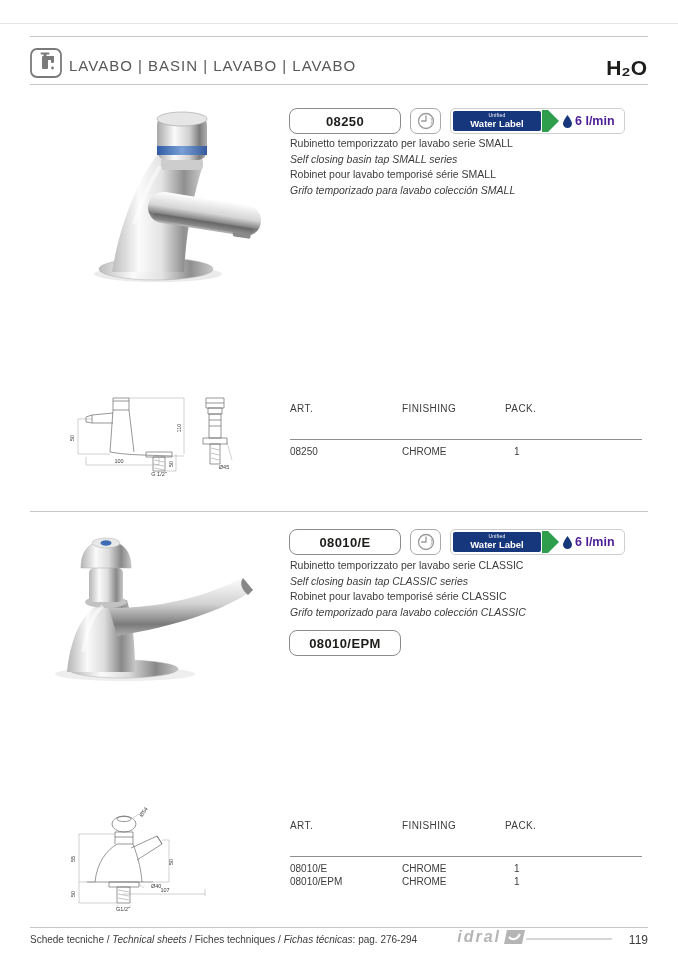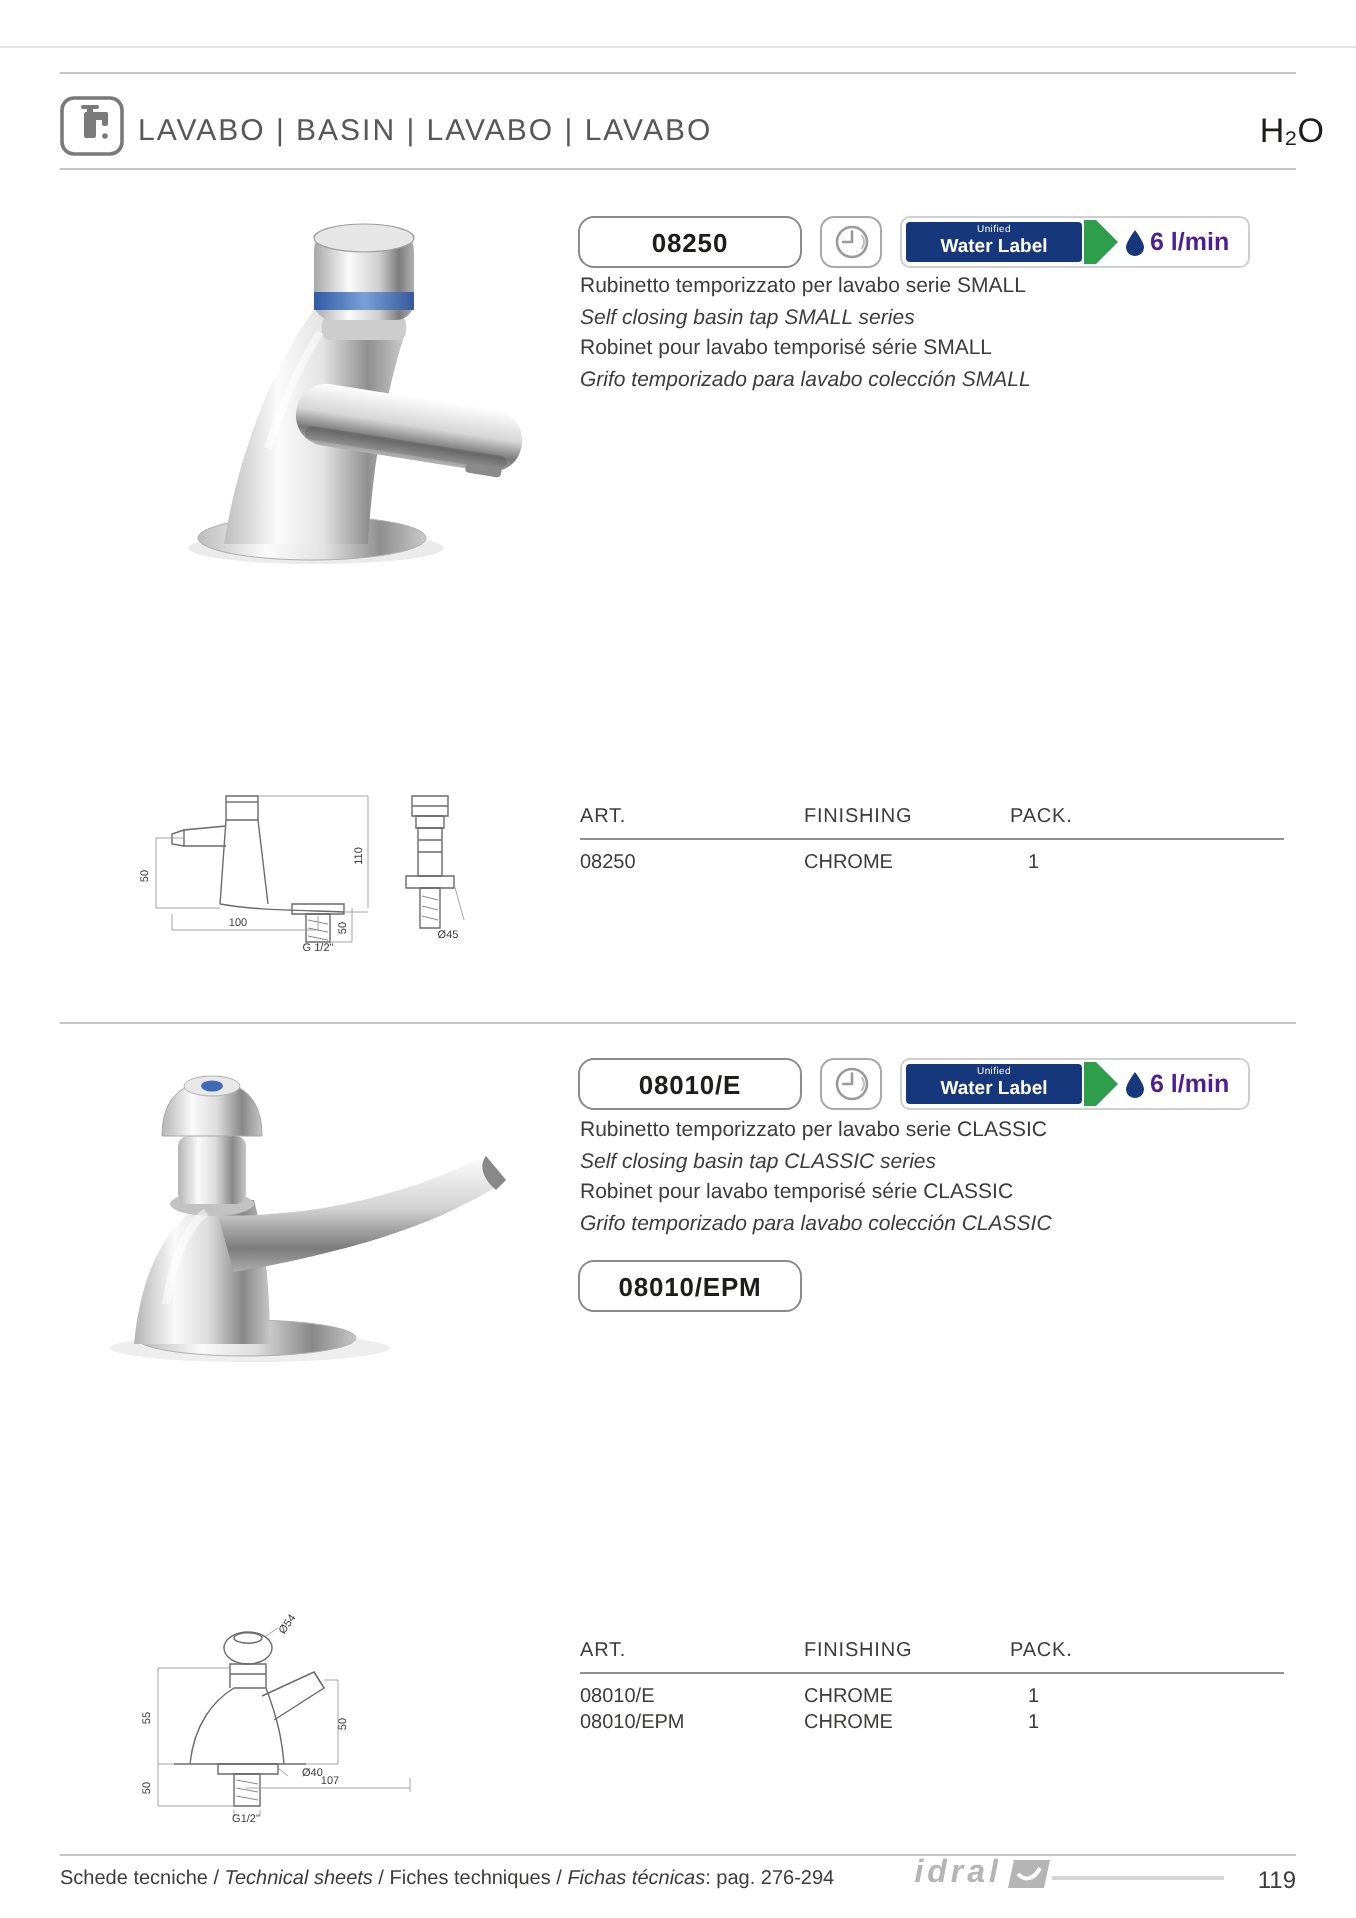--- a/index.html
+++ b/index.html
@@ -5,21 +5,21 @@
   * { margin:0; padding:0; box-sizing:border-box; }
   html,body { background:#ffffff; }
   body { font-family:"Liberation Sans", sans-serif; }
   .page { position:relative; width:678px; height:959px; background:#fff; outline:1px solid #e4e4e4; overflow:hidden; color:#3c3c3b;margin-top:24px; }
 
   .rule { position:absolute; left:30px; right:30px; height:1px; background:#c6c6c6; }
 
   
   .hdr-icon { position:absolute; left:30px; top:24px; }
   .hdr-title { position:absolute; left:69px; top:33px; font-size:15px; letter-spacing:1px; color:#58585a; }
-  .hdr-right { position:absolute; right:16px; top:32px; font-size:17px; font-weight:normal; color:#1d1d1b; }
+  .hdr-right { position:absolute; right:31px; top:32px; font-size:21px; font-weight:bold; color:#1d1d1b; }
 
   
   .code-row { position:absolute; display:flex; align-items:center; gap:9px; }
   .code-box { min-width:112px; height:26px; padding:0 12px; border:1.5px solid #8b8b8b; border-radius:8px;
               display:flex; align-items:center; justify-content:center;
               font-weight:bold; font-size:13px; color:#1d1d1b; letter-spacing:0.4px; background:#fff; }
   .timer-box { width:31px; height:26px; border:1.5px solid #a9a9a9; border-radius:7px;
                display:flex; align-items:center; justify-content:center; background:#fff; }
   .wl-badge { height:26px; border:1px solid #cfcfcf; border-radius:5px; background:#fff;
               display:flex; align-items:center; padding:2px 9px 2px 2px; gap:4px; }
@@ -31,21 +31,21 @@
   .flow-wrap { display:flex; align-items:center; gap:3px; }
   .flow-text { font-size:12.5px; font-weight:bold; color:#4c1d95; }
 
   
   .desc { position:absolute; font-size:10.5px; color:#3c3c3b; }
   .desc div { height:15.6px; line-height:15.6px; white-space:nowrap; }
   .it { font-style:italic; }
 
   
   .spec-table { position:absolute; width:352px; font-size:10px; color:#3c3c3b; }
-  .t-head { display:grid; grid-template-columns:112px 103px 1fr; padding-bottom:5px;
+  .t-head { display:grid; grid-template-columns:112px 103px 1fr; padding-bottom:25px;
             border-bottom:1px solid #8f8f8f; letter-spacing:0.4px; }
   .t-row { display:grid; grid-template-columns:112px 103px 1fr; padding-top:6px; }
   .t-row.tight { padding-top:2px; }
   .pack-cell { padding-left:9px; }
 
   
   .ftr-text { position:absolute; left:30px; top:910px; font-size:10px; color:#3c3c3b; white-space:nowrap; }
   .logo { position:absolute; right:66px; top:905px; display:flex; flex-direction:row; align-items:center; }
   .logo-row { display:flex; align-items:flex-end; gap:3px; }
   .logo-text { font-style:italic; font-weight:bold; font-size:16px; letter-spacing:2px; color:#b5b5b5; line-height:1; }

